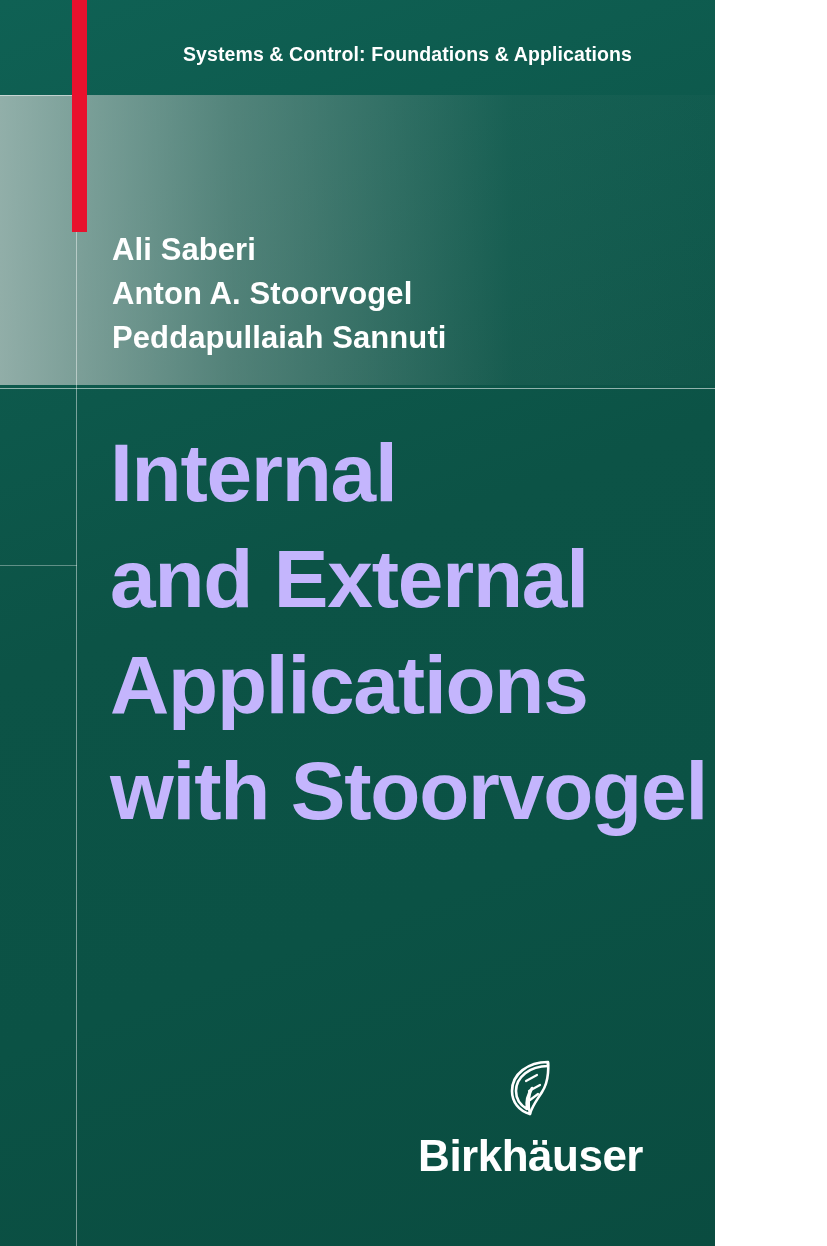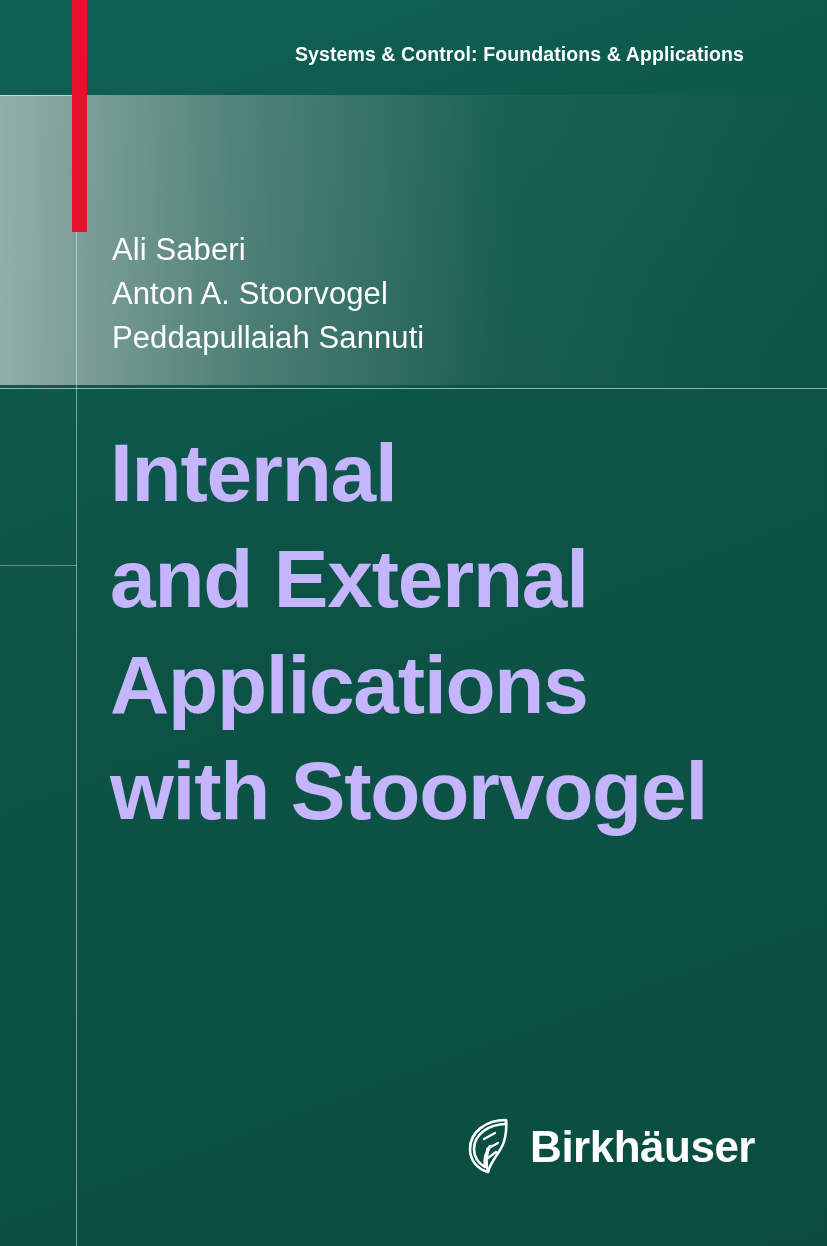--- a/index.html
+++ b/index.html
@@ -5,21 +5,21 @@
   html, body {
     margin: 0;
     padding: 0;
     background: #ffffff;
   }
   body {
     font-family: "Liberation Sans", sans-serif;
   }
   .cover {
     position: relative;
-    width: 827px;
+    width: 715px;
     height: 1246px;
     overflow: hidden;
     background: #0d5c4f;
   }
   
   .cover-bg {
     position: absolute;
     inset: 0;
     background: linear-gradient(160deg, #0f6154 0%, #0c5346 45%, #0b5245 70%, #0a4c40 100%);
   }
@@ -90,21 +90,21 @@
   
   .authors {
     position: absolute;
     left: 112px;
     top: 228px;
     color: #ffffff;
   }
   .author {
     font-size: 31px;
     line-height: 44px;
-    font-weight: normal;
+    font-weight: bold;
     letter-spacing: 0.1px;
     white-space: nowrap;
   }
   
   .title {
     position: absolute;
     left: 110px;
     top: 420px;
     width: 690px;
     color: #c4b5fd;
@@ -117,20 +117,21 @@
     white-space: nowrap;
   }
   
   .publisher {
     position: absolute;
     right: 72px;
     bottom: 68px;
     display: flex;
     align-items: center;
     gap: 14px;
+    flex-direction: column;
   }
   .publisher-mark {
     width: 54px;
     height: 62px;
     flex: 0 0 auto;
   }
   .publisher-name {
     color: #ffffff;
     font-size: 44px;
     font-weight: bold;

